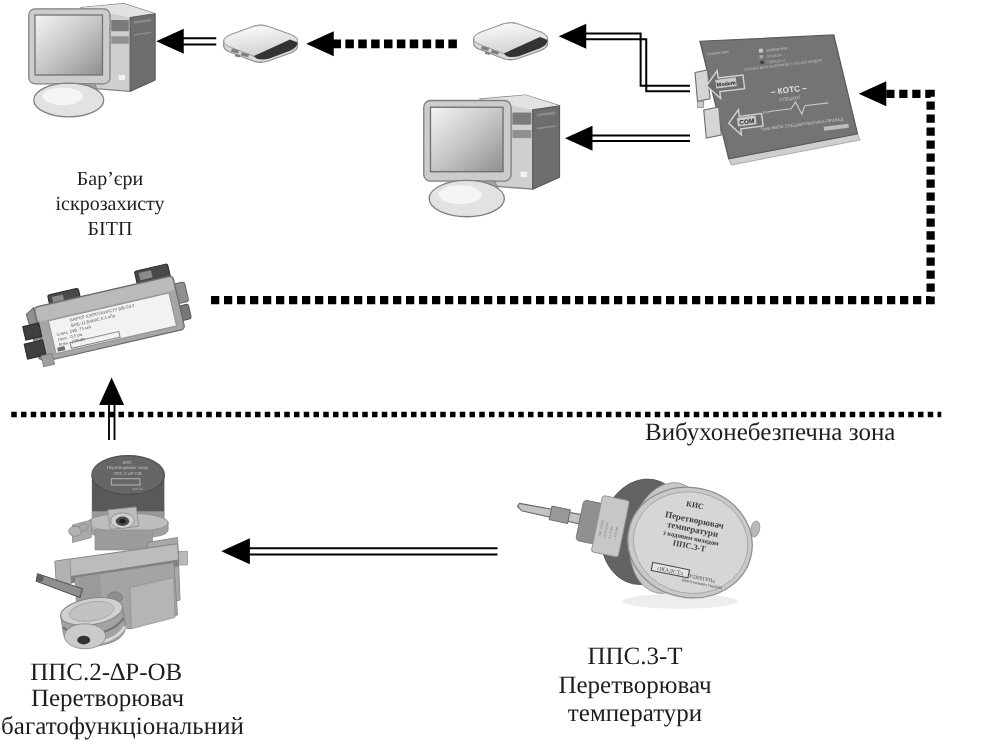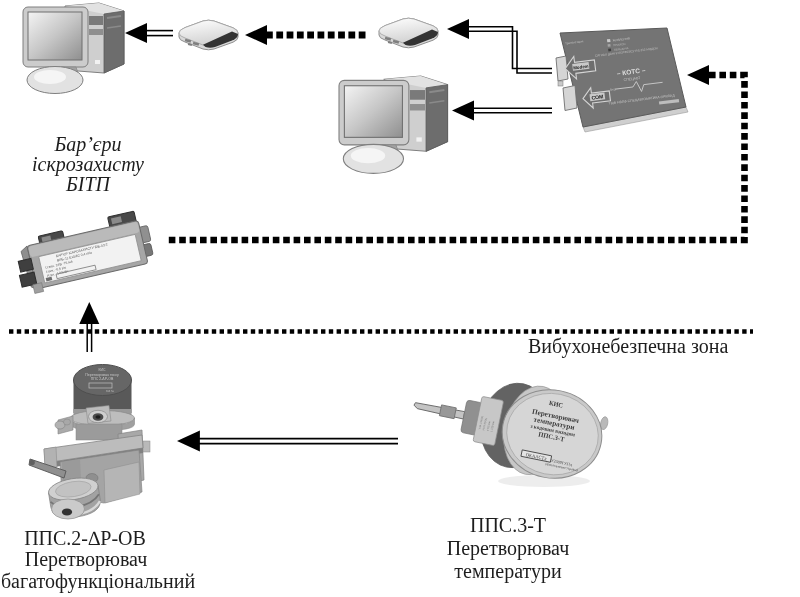--- a/index.html
+++ b/index.html
@@ -242,19 +242,19 @@
     <text x="0" y="-2" font-size="5.4" font-weight="bold">з кодовим виходом</text>
     <text x="0" y="5" font-size="6.6" font-weight="bold">ППС.3-Т</text>
     <text x="15" y="27.5" font-size="4">У2309ТУ.Пд</text>
     <text x="16" y="31.5" font-size="3.2">(Виготовлювач Україна)</text>
   </g>
   <rect x="-26" y="21.5" width="30" height="6.5" fill="#e4e4e4" stroke="#4a4a4a" stroke-width="0.9"></rect>
   <text x="-11" y="26.8" font-size="4.6" font-family="Liberation Serif, serif" fill="#3e3e3e" text-anchor="middle">ОКАЛСТд</text>
 </g>
 </svg>
 
-<div class="t" style="left:8px;top:134px;width:160px;font-size:20px;line-height:20px;font-style:italic;">Бар’єри<br>іскрозахисту<br>БІТП</div>
-<div class="t" style="left:516px;top:336px;font-size:20px;line-height:20px;text-align:left;margin-left:12px;">Вибухонебезпечна зона</div>
+<div class="t" style="left:8px;top:134px;width:160px;font-size:16px;line-height:20px;">Бар’єри<br>іскрозахисту<br>БІТП</div>
+<div class="t" style="left:516px;top:336px;font-size:20px;line-height:20px;text-align:left;">Вибухонебезпечна зона</div>
 <div class="t" style="left:-15px;top:528px;width:200px;font-size:20px;line-height:21px;">ППС.2-∆Р-ОВ</div>
 <div class="t" style="left:-14px;top:549px;width:200px;font-size:20px;line-height:21px;">Перетворювач</div>
 <div class="t" style="left:-2px;top:570.5px;width:200px;font-size:20px;line-height:21px;">багатофункціональний</div>
 <div class="t" style="left:408px;top:514px;width:200px;font-size:20px;line-height:23px;">ППС.3-Т<br>Перетворювач<br>температури</div>
 </div>
 
 </body></html>

